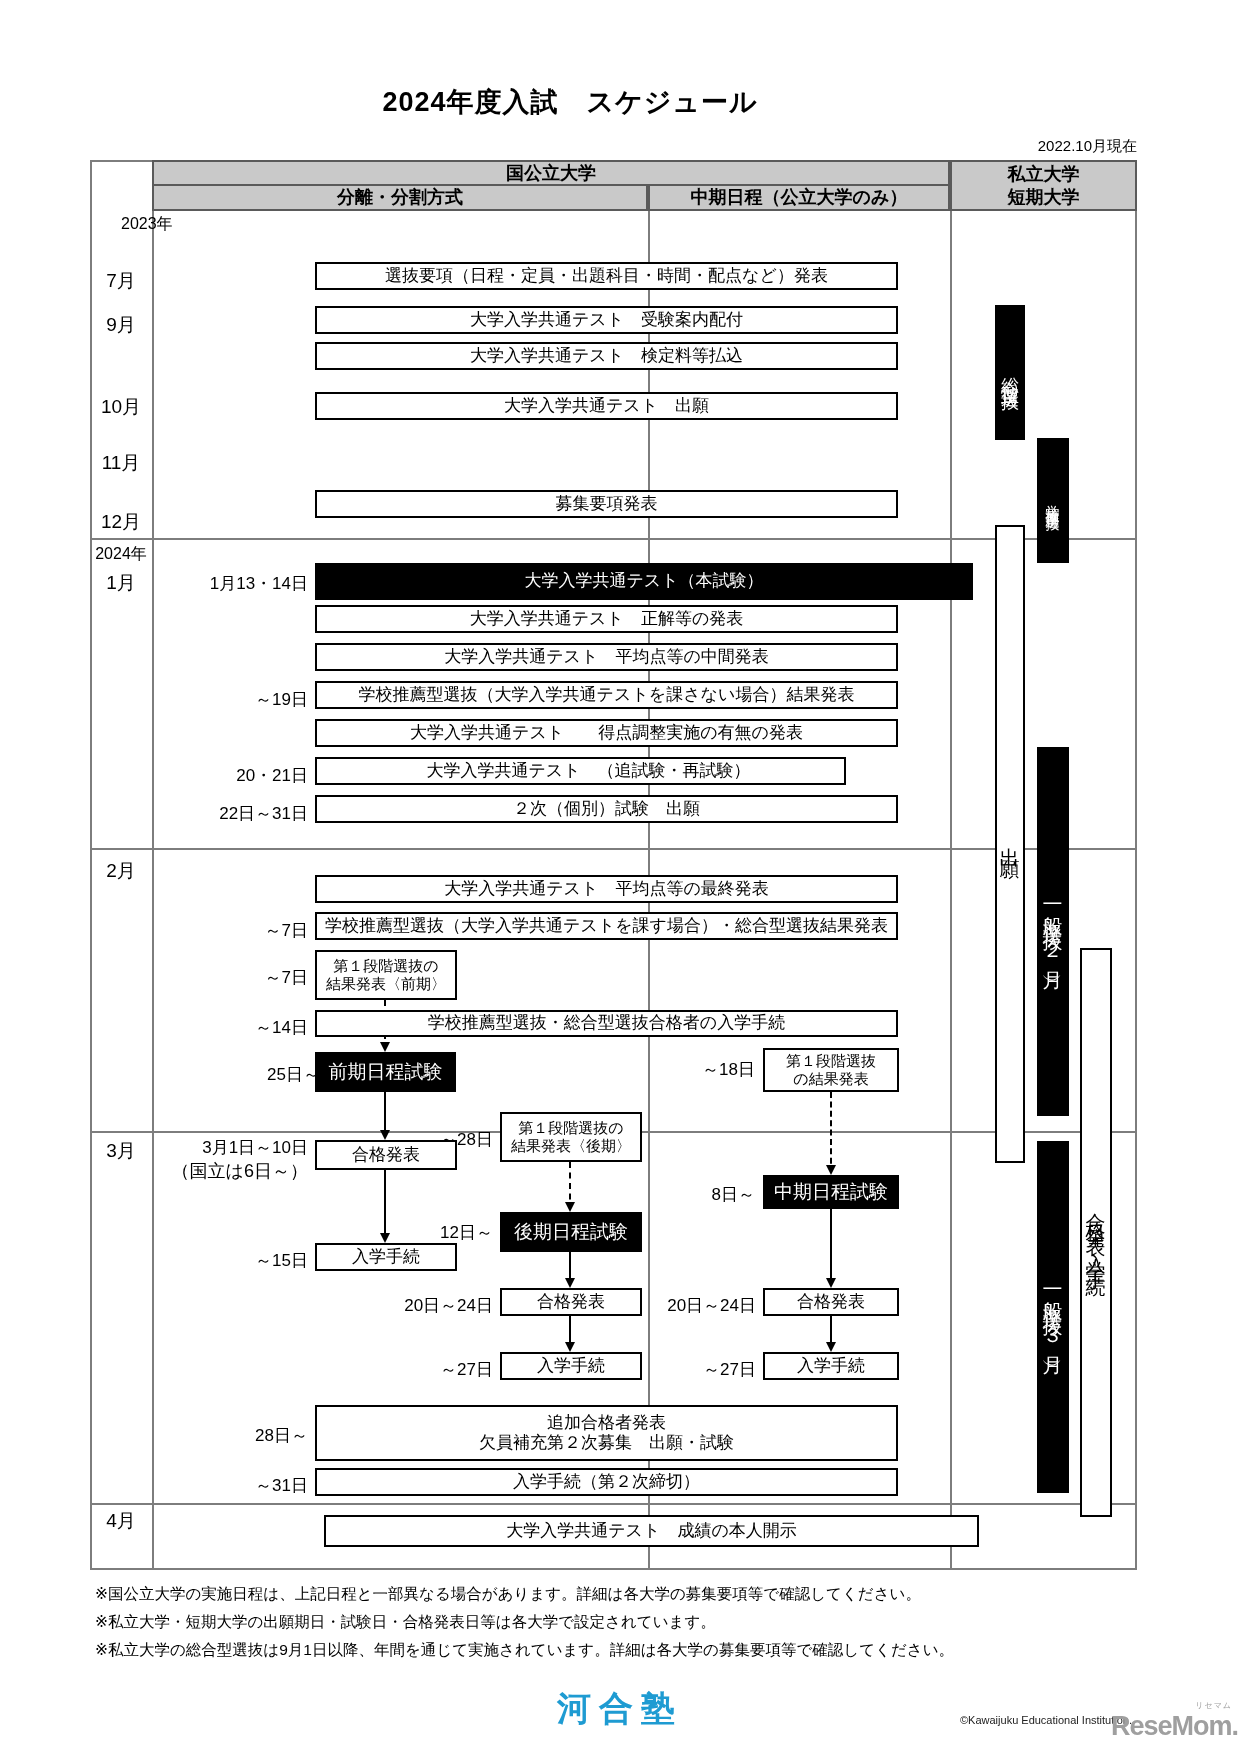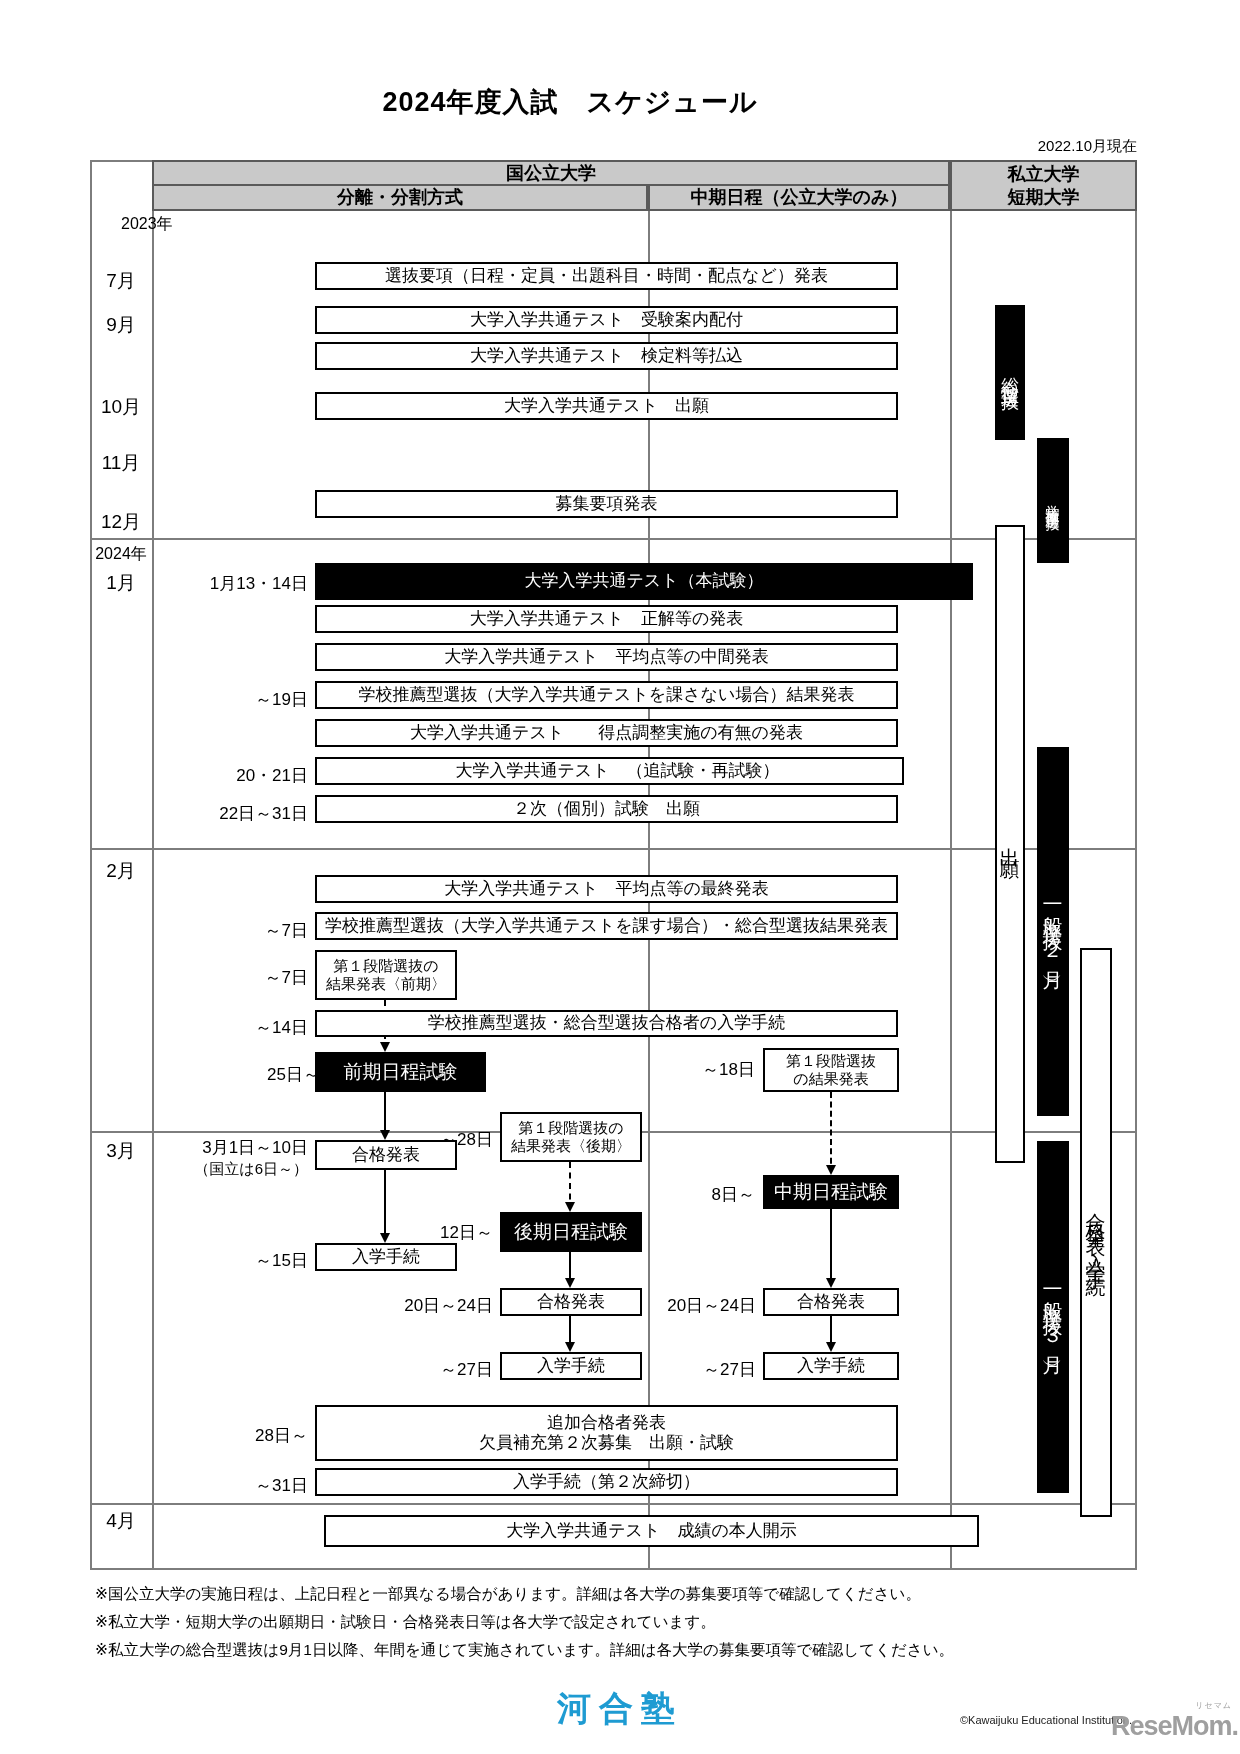--- a/index.html
+++ b/index.html
@@ -19,21 +19,21 @@
   .hcell { position:absolute; background:#c9c9c9; border:2px solid #5a5a5a;
            display:flex; flex-direction:column; align-items:center; justify-content:center;
            font-weight:bold; font-size:18px; line-height:1.25; z-index:1; }
   .mlab  { position:absolute; width:62px; left:90px; text-align:center; font-size:19px; z-index:1; white-space:nowrap; }
   .mlab.yr { font-size:16px; }
   .box   { position:absolute; display:flex; flex-direction:column; align-items:center; justify-content:center;
            background:#fff; border:2px solid #000; font-size:17px; line-height:1.2;
            text-align:center; white-space:nowrap; z-index:2; }
   .box.black { background:#000; color:#fff; }
   .dlab  { position:absolute; font-size:17px; text-align:right; white-space:nowrap; z-index:2; }
-  .dlab .sm { font-size:15px; }
+  .dlab .sm { font-size:18px; }
   .vbar  { position:absolute; writing-mode:vertical-rl; display:flex; align-items:center; justify-content:center;
            text-align:center; z-index:2; line-height:1; }
   .vbar.black { background:#000; color:#fff; }
   .vbar.white { background:#fff; border:2px solid #000; color:#000; }
   .varr  { position:absolute; width:0; border-left:2px solid #000; z-index:1; }
   .varr.dashed { border-left-style:dashed; }
   .varr::after { content:""; position:absolute; bottom:-2px; left:-6px;
                  border-left:5px solid transparent; border-right:5px solid transparent;
                  border-top:10px solid #000; }
   .note { position:absolute; left:95px; font-size:15.5px; white-space:nowrap; z-index:1; }
@@ -114,21 +114,21 @@
     <span>大学入学共通テスト　平均点等の中間発表</span>
   </div>
   <div class="dlab" style="left:178px;top:688px;width:130px;">～19日</div>
   <div class="box" style="left:315px;top:681px;width:583px;height:28px;">
     <span>学校推薦型選抜（大学入学共通テストを課さない場合）結果発表</span>
   </div>
   <div class="box" style="left:315px;top:719px;width:583px;height:28px;">
     <span>大学入学共通テスト　　得点調整実施の有無の発表</span>
   </div>
   <div class="dlab" style="left:178px;top:764px;width:130px;">20・21日</div>
-  <div class="box" style="left:315px;top:757px;width:589px;height:28px;padding-left:16px;">
+  <div class="box" style="left:315px;top:757px;width:531px;height:28px;padding-left:16px;">
     <span>大学入学共通テスト　（追試験・再試験）</span>
   </div>
   <div class="dlab" style="left:178px;top:802px;width:130px;">22日～31日</div>
   <div class="box" style="left:315px;top:795px;width:583px;height:28px;">
     <span>２次（個別）試験　出願</span>
   </div>
 
   <div class="box" style="left:315px;top:875px;width:583px;height:28px;">
     <span>大学入学共通テスト　平均点等の最終発表</span>
   </div>
@@ -139,21 +139,21 @@
   <div class="dlab" style="left:178px;top:966px;width:130px;">～7日</div>
   <div class="box" style="left:315px;top:950px;width:142px;height:50px;font-size:15px;">
     <span>第１段階選抜の</span>
     <span>結果発表〈前期〉</span>
   </div>
   <div class="dlab" style="left:178px;top:1016px;width:130px;">～14日</div>
   <div class="box" style="left:315px;top:1010px;width:583px;height:27px;">
     <span>学校推薦型選抜・総合型選抜合格者の入学手続</span>
   </div>
   <div class="dlab" style="left:190px;top:1063px;width:130px;text-align:right;">25日～</div>
-  <div class="box black" style="left:315px;top:1052px;width:171px;height:40px;font-size:19px;">
+  <div class="box black" style="left:315px;top:1052px;width:141px;height:40px;font-size:19px;">
     <span>前期日程試験</span>
   </div>
   <div class="dlab" style="left:390px;top:1128px;width:103px;">～28日</div>
   <div class="box" style="left:500px;top:1112px;width:142px;height:50px;font-size:15px;">
     <span>第１段階選抜の</span>
     <span>結果発表〈後期〉</span>
   </div>
   <div class="dlab" style="left:650px;top:1058px;width:105px;">～18日</div>
   <div class="box" style="left:763px;top:1048px;width:136px;height:44px;font-size:15px;">
     <span>第１段階選抜</span>

